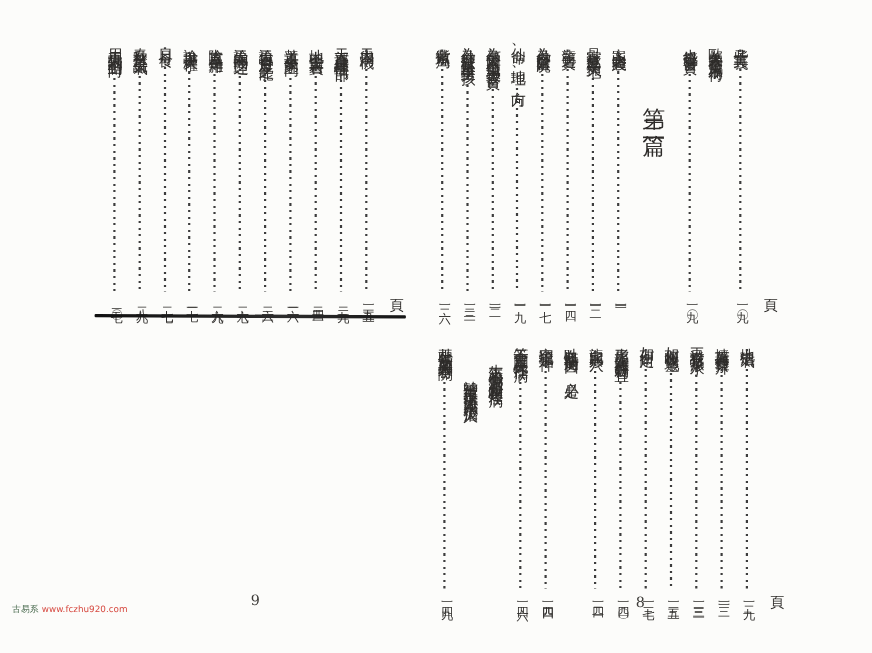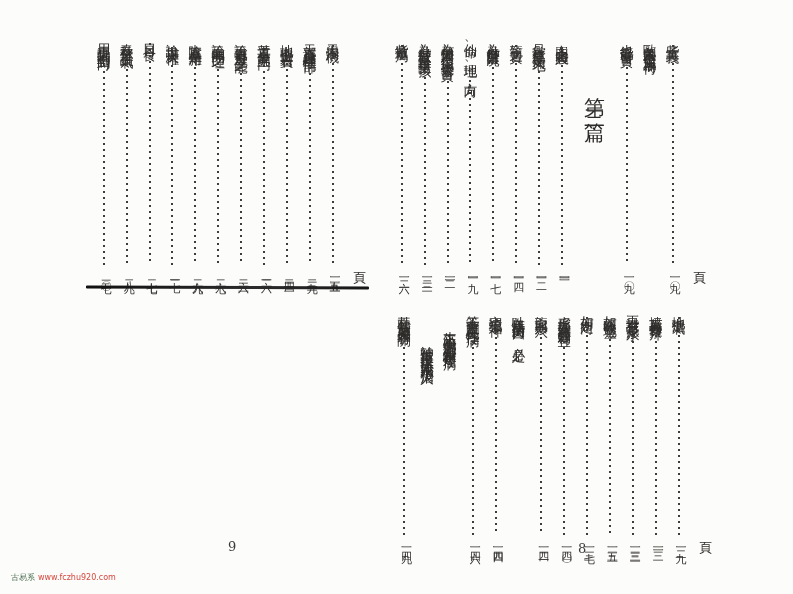--- a/index.html
+++ b/index.html
@@ -49,21 +49,21 @@
     position:absolute; left:86px; top:286px; width:283px; height:3px;
     background:linear-gradient(to right,#101010,#2c2c2c 60%,#161616);
     transform:rotate(0.25deg); border-radius:1px;
   }
 
   .folio { position:absolute; font-size:13px; color:#3d3b38; letter-spacing:0; }
   .folio-left  { left:228px; top:539px; }
   .folio-right { left:578px; top:541px; }
 
   .watermark {
-    position:absolute; left:11px; top:574px;
+    position:absolute; left:11px; top:550px;
     font-family:"DejaVu Sans","Liberation Sans",sans-serif;
     font-size:8px; line-height:1; white-space:nowrap;
   }
   .wm-name { color:#4a6b4f; margin-right:3px; }
   .wm-url  { color:#d6483f; }
 </style>
 </head>
 <body>
 
 <div class="scan-canvas">

